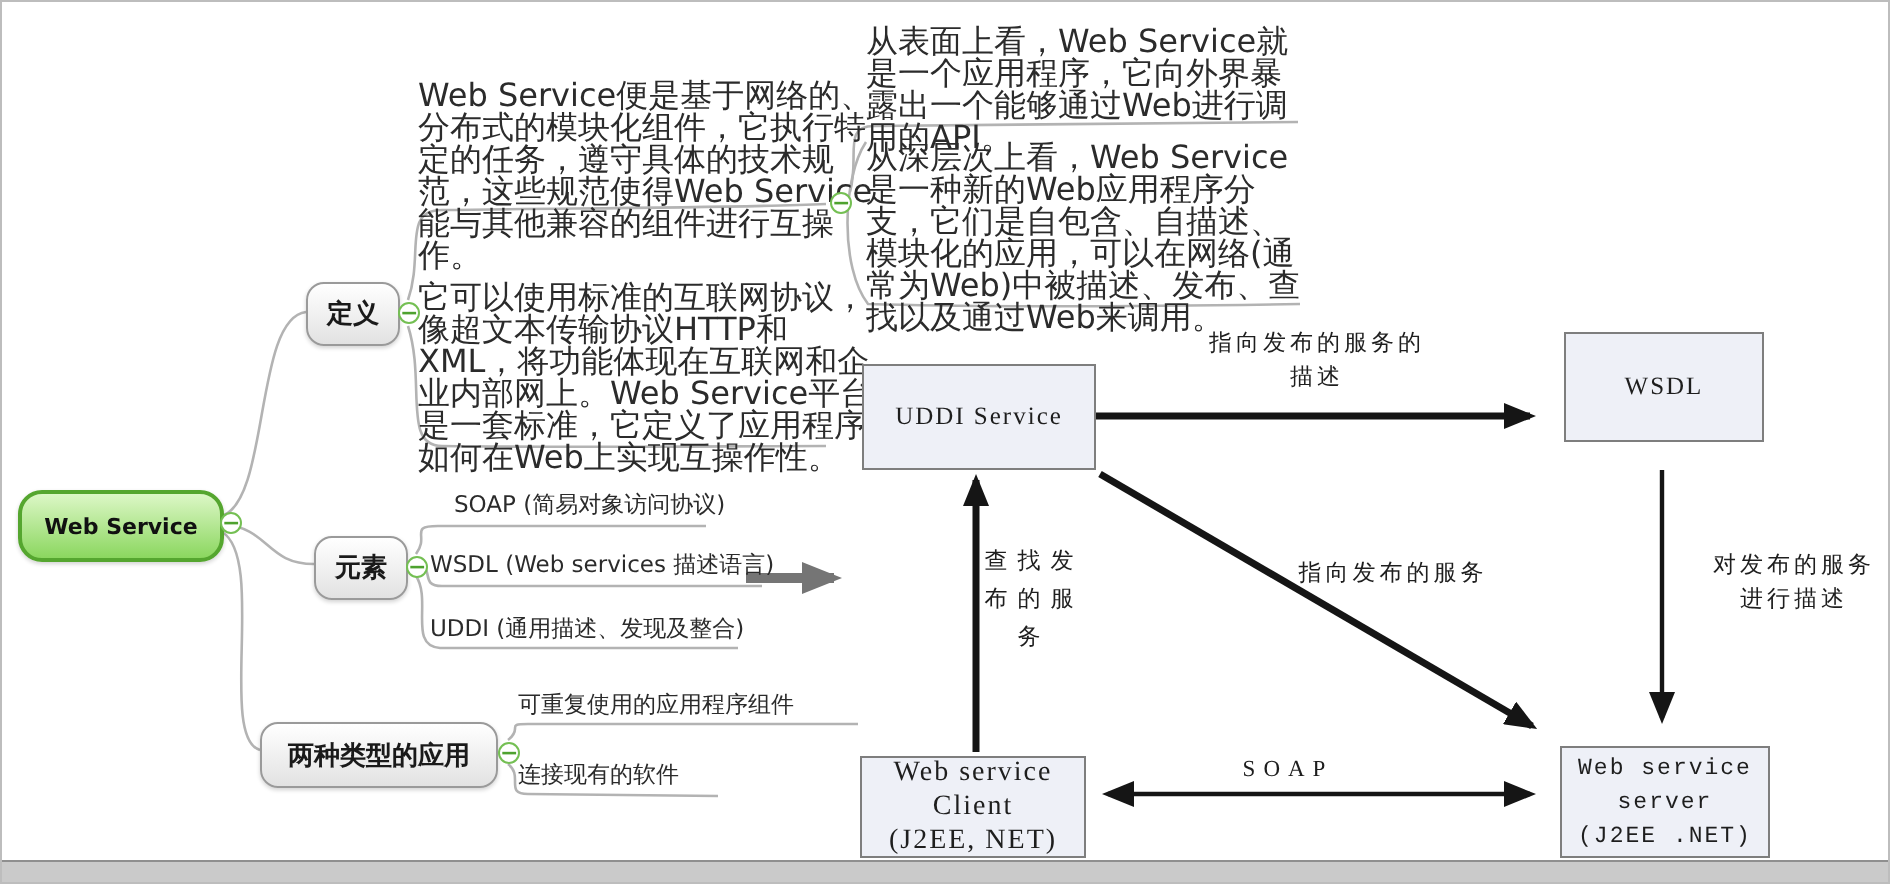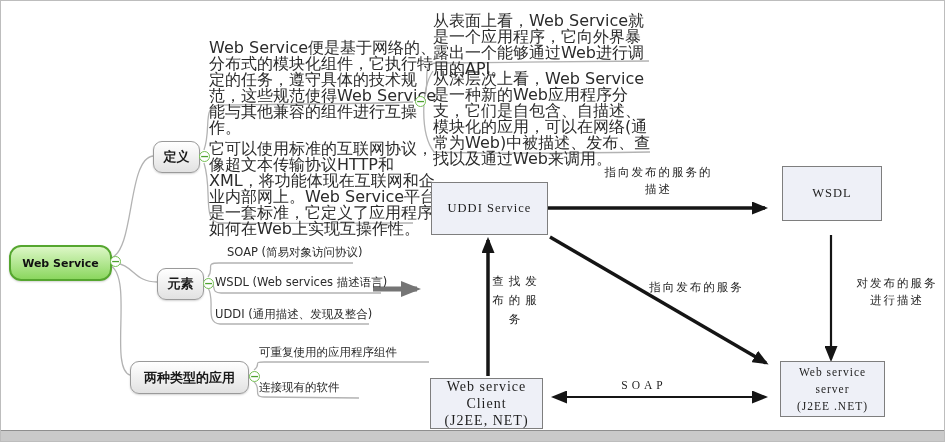--- a/index.html
+++ b/index.html
@@ -93,21 +93,21 @@
   <div class="item" style="left:214px;top:274px;">WSDL (Web services 描述语言)</div>
   <div class="item" style="left:214px;top:306px;">UDDI (通用描述、发现及整合)</div>
 
   <div class="item" style="left:258px;top:344px;">可重复使用的应用程序组件</div>
   <div class="item" style="left:258px;top:379px;">连接现有的软件</div>
 
   <div class="dbox" style="left:430px;top:181px;width:115px;height:51px;">UDDI Service</div>
   <div class="dbox" style="left:781px;top:165px;width:98px;height:53px;">WSDL</div>
   <div class="dbox" style="left:429px;top:377px;width:111px;height:49px;font-size:14px;">Web service Client
 (J2EE, NET)</div>
-  <div class="dbox" style="left:779px;top:360px;width:103px;height:54px;font-size:11.5px;">Web service server
+  <div class="dbox" style="left:779px;top:372px;width:103px;height:54px;font-size:11.5px;font-family:Liberation Mono, monospace;">Web service server
 (J2EE .NET)</div>
 
   <div class="dlabel ls2" style="left:575px;top:163px;width:165px;">指向发布的服务的
 描述</div>
   <div class="dlabel vlabel" style="left:486px;top:271px;width:60px;">查找发
 布的服
 务</div>
   <div class="dlabel ls2" style="left:638px;top:278px;width:115px;">指向发布的服务</div>
   <div class="dlabel ls2" style="left:850px;top:274px;width:92px;">对发布的服务
 进行描述</div>

